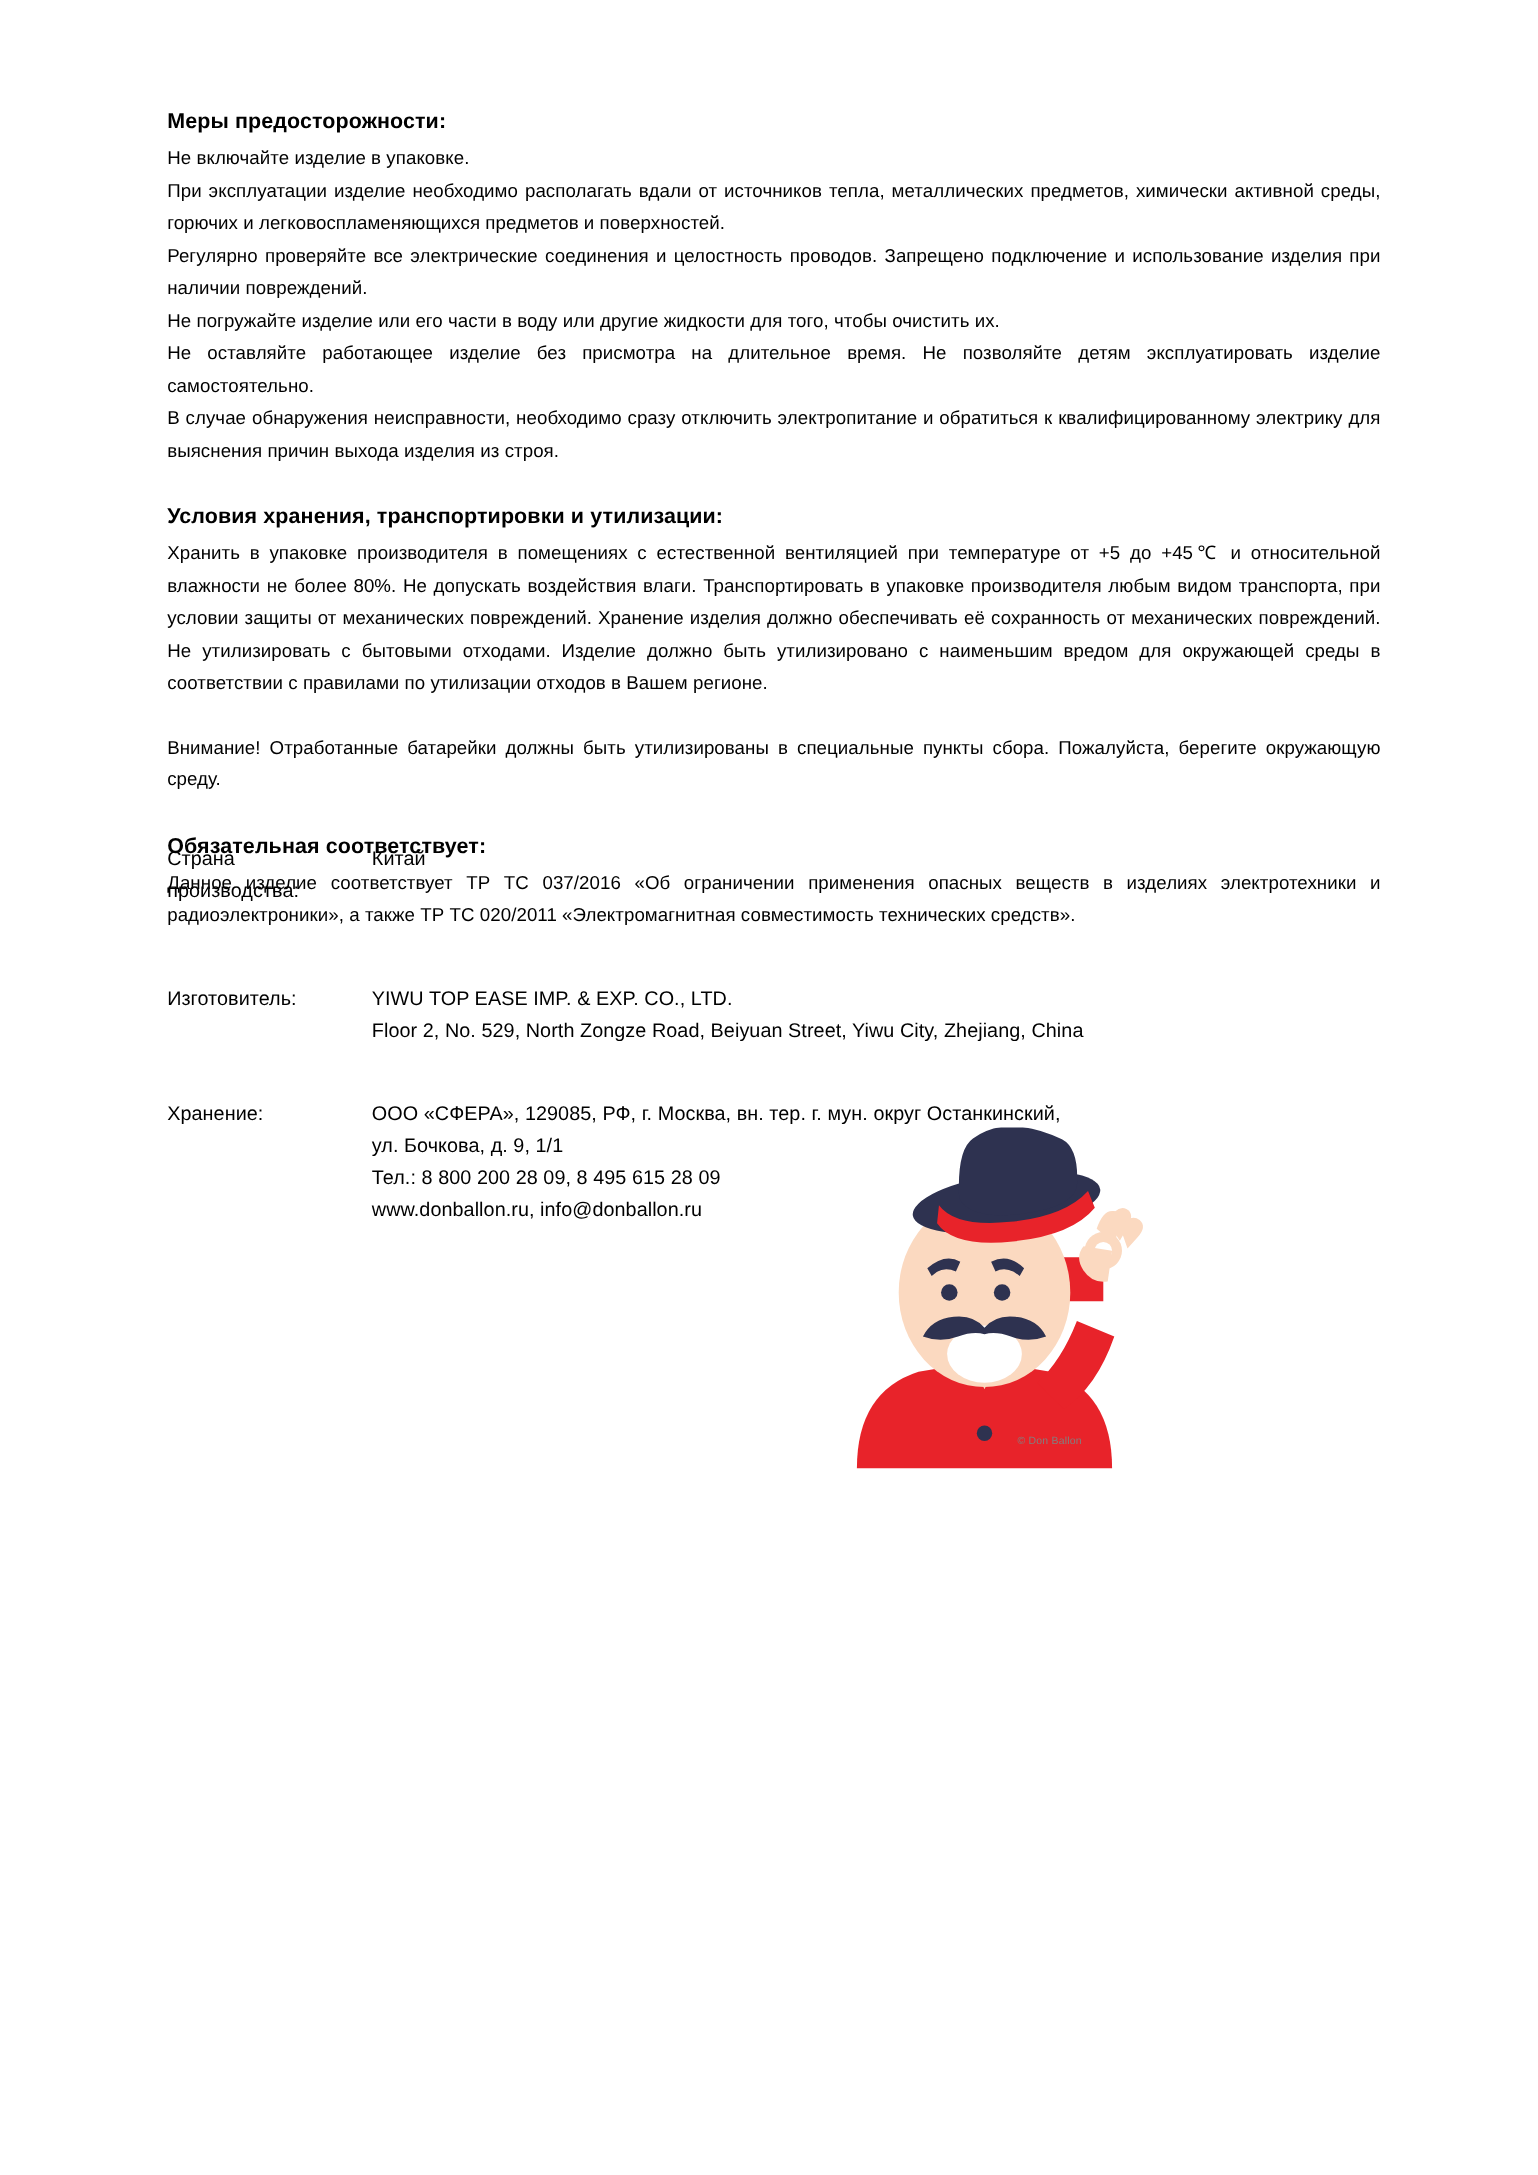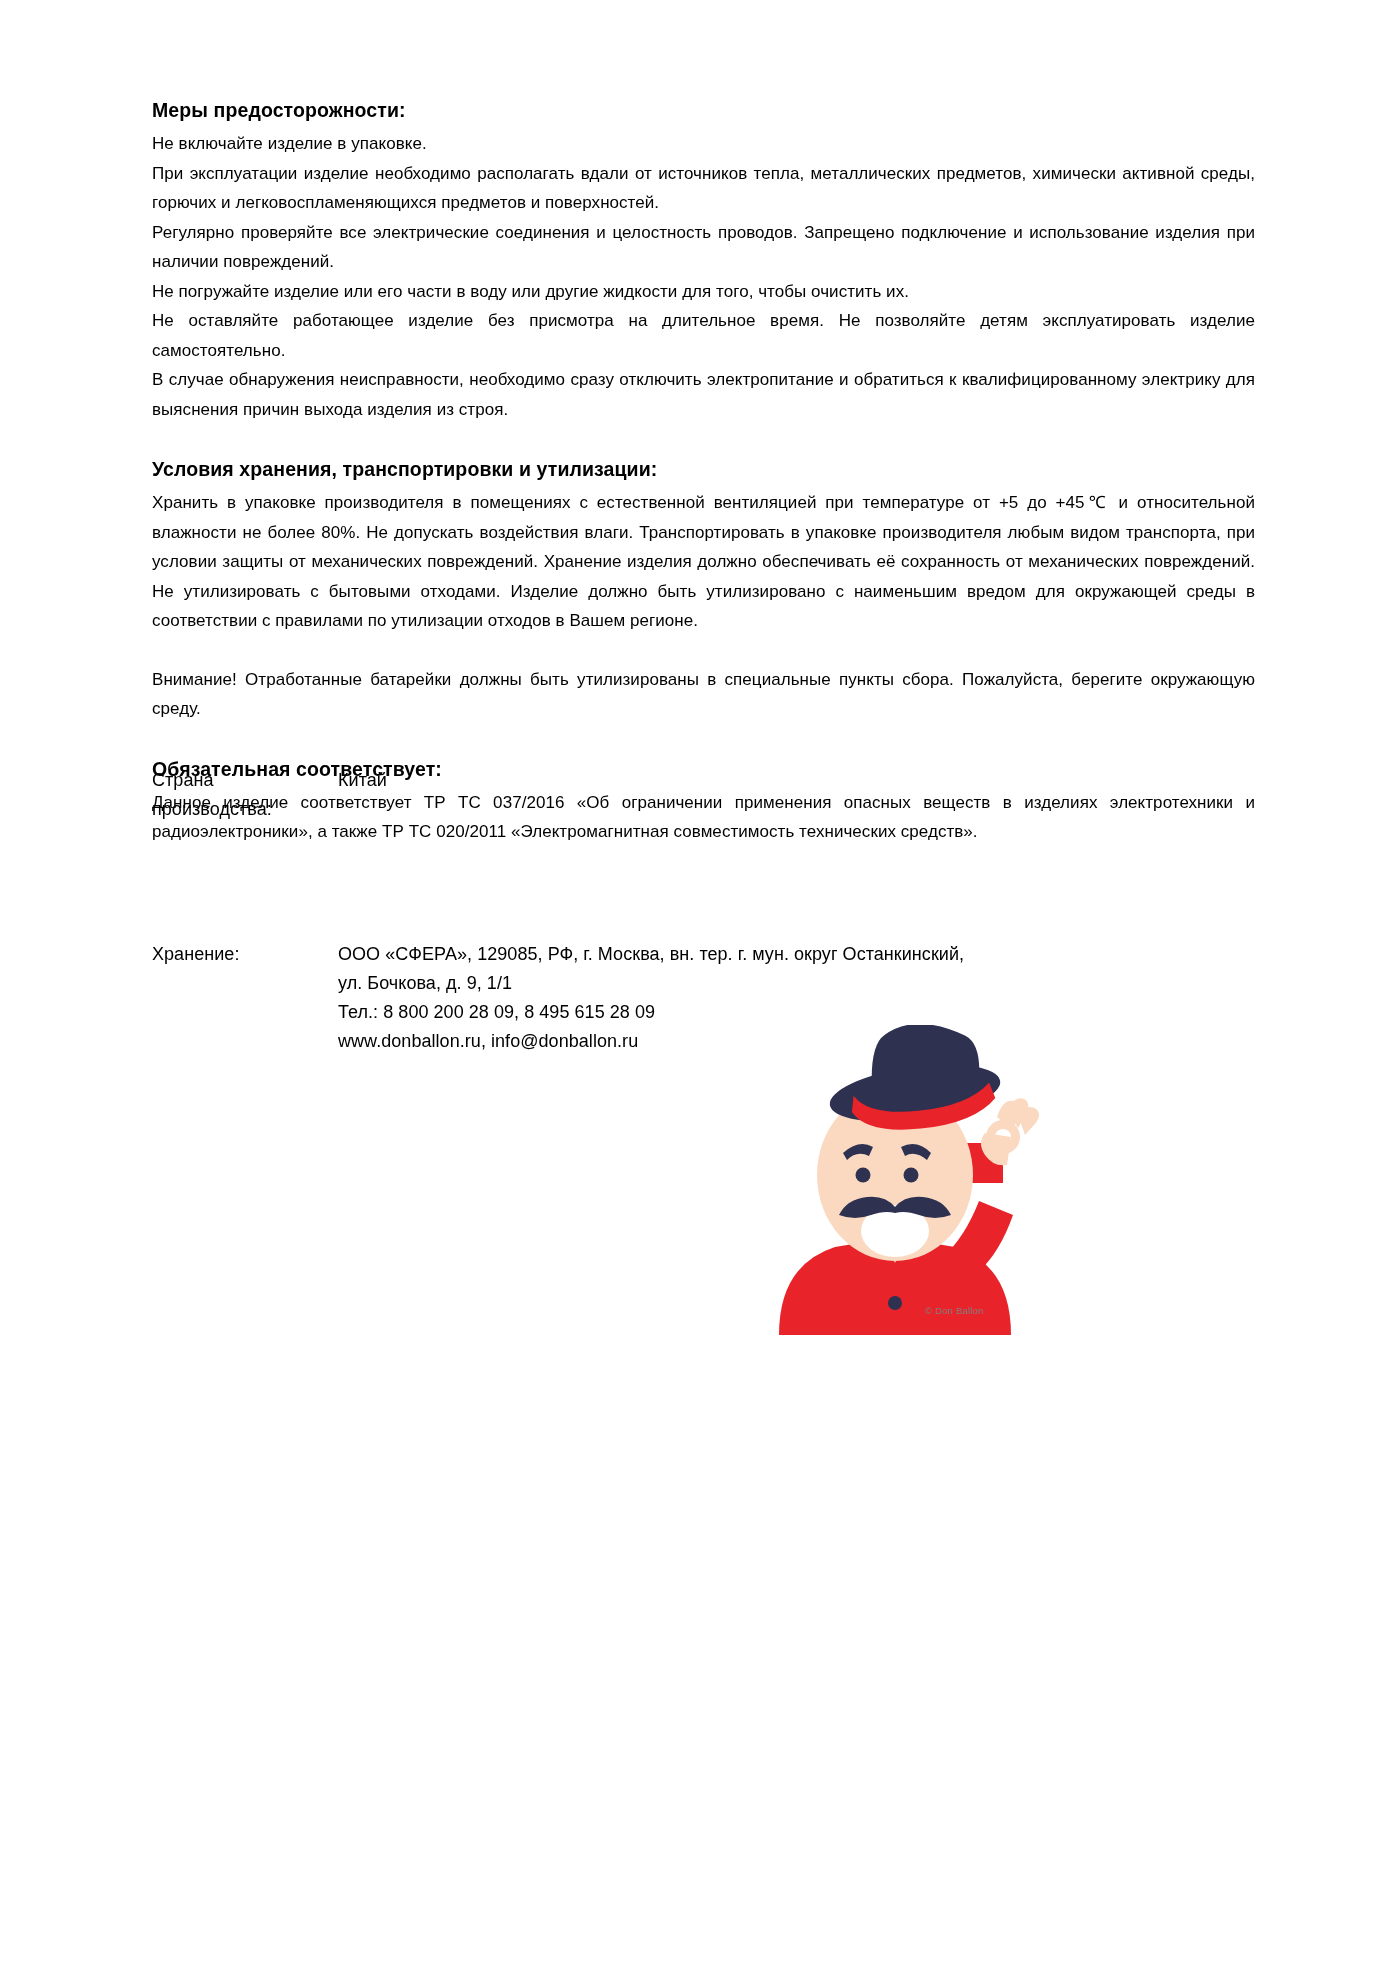--- a/index.html
+++ b/index.html
@@ -139,20 +139,29 @@
         </td>
         <td class="value-cell">
           <span class="value-line">Китай</span>
         </td>
       </tr>
       <tr>
         <td class="row-gap-a"></td>
         <td class="row-gap-a"></td>
       </tr>
       <tr>
+        <td class="label-cell">
+          <span class="value-line">Изготовитель:</span>
+        </td>
+        <td class="value-cell">
+          <span class="value-line">YIWU TOP EASE IMP. &amp; EXP. CO., LTD.</span>
+          <span class="value-line">Floor 2, No. 529, North Zongze Road, Beiyuan Street, Yiwu City, Zhejiang, China</span>
+        </td>
+      </tr>
+      <tr>
         <td class="row-gap-b"></td>
         <td class="row-gap-b"></td>
       </tr>
       <tr>
         <td class="label-cell">
           <span class="value-line">Хранение:</span>
         </td>
         <td class="value-cell">
           <span class="value-line">ООО «СФЕРА», 129085, РФ, г. Москва, вн. тер. г. мун. округ Останкинский,</span>
           <span class="value-line">ул. Бочкова, д. 9, 1/1</span>

